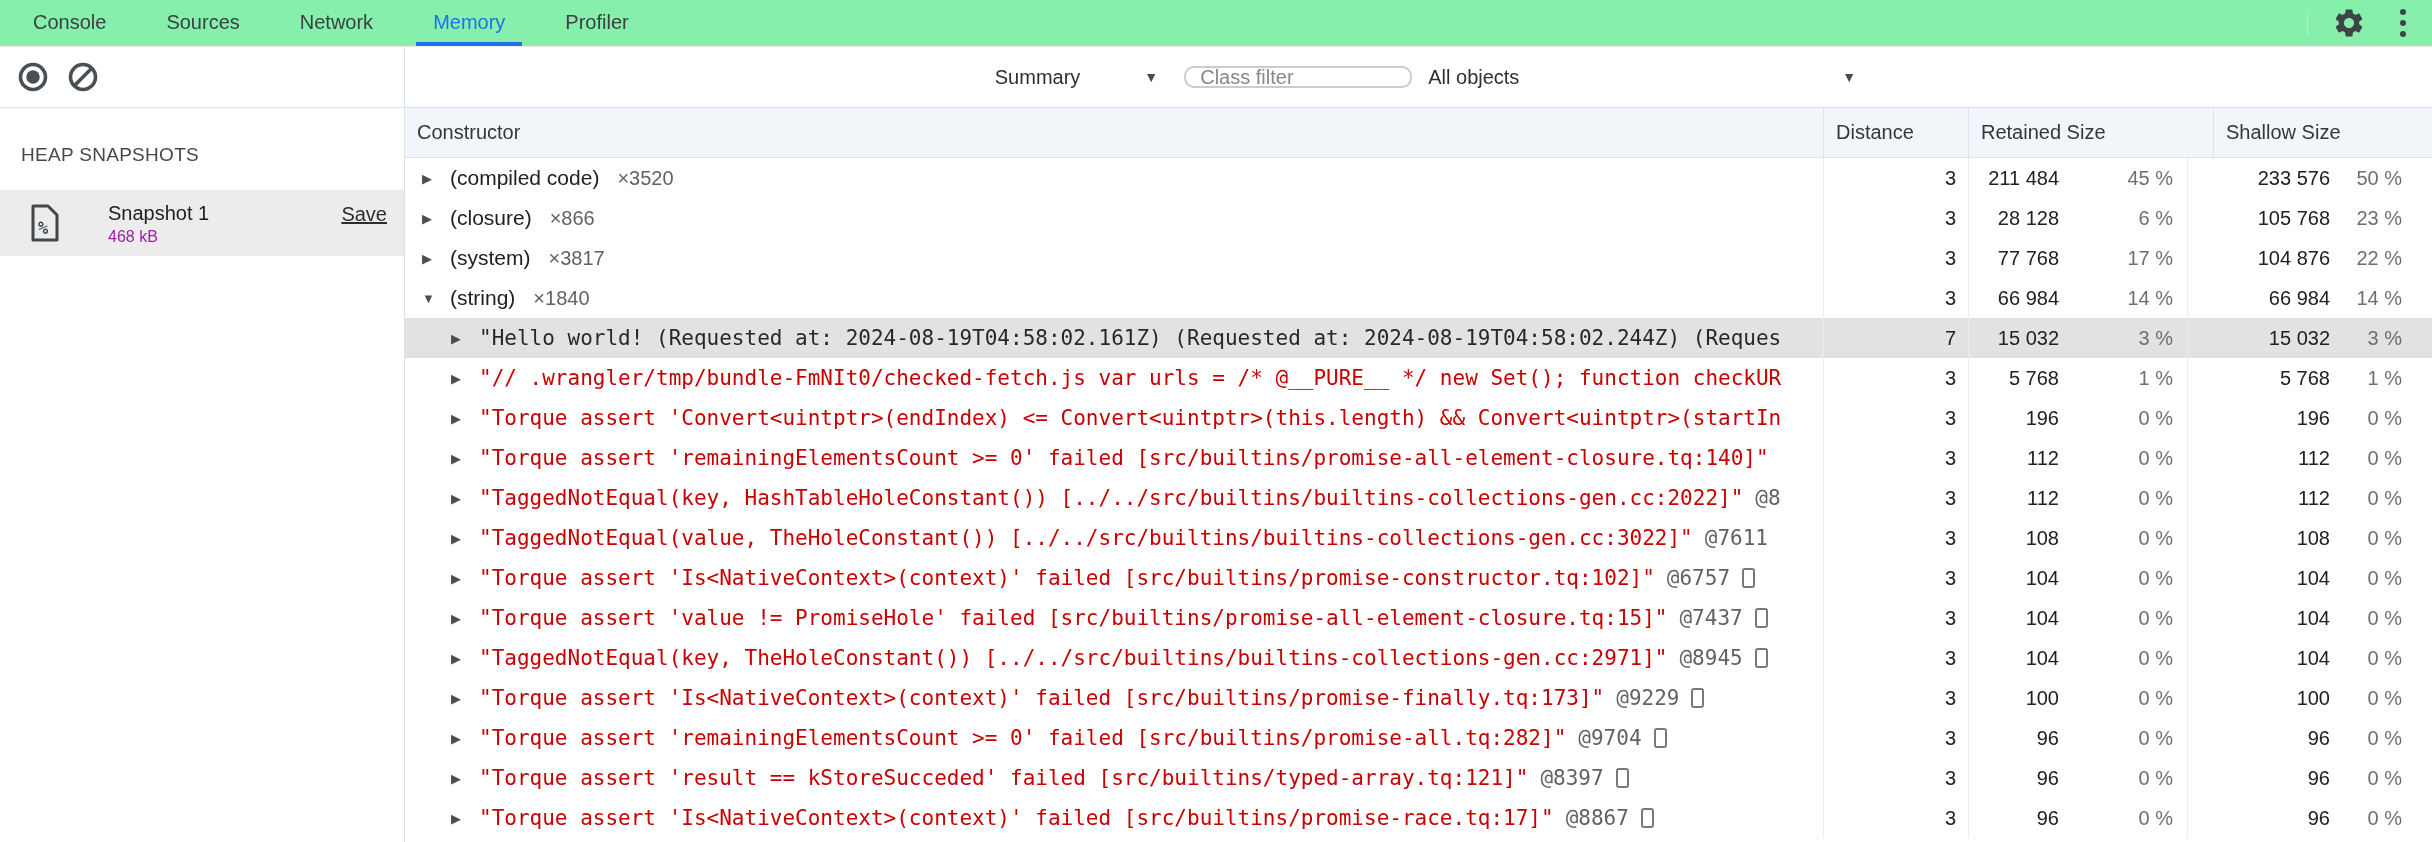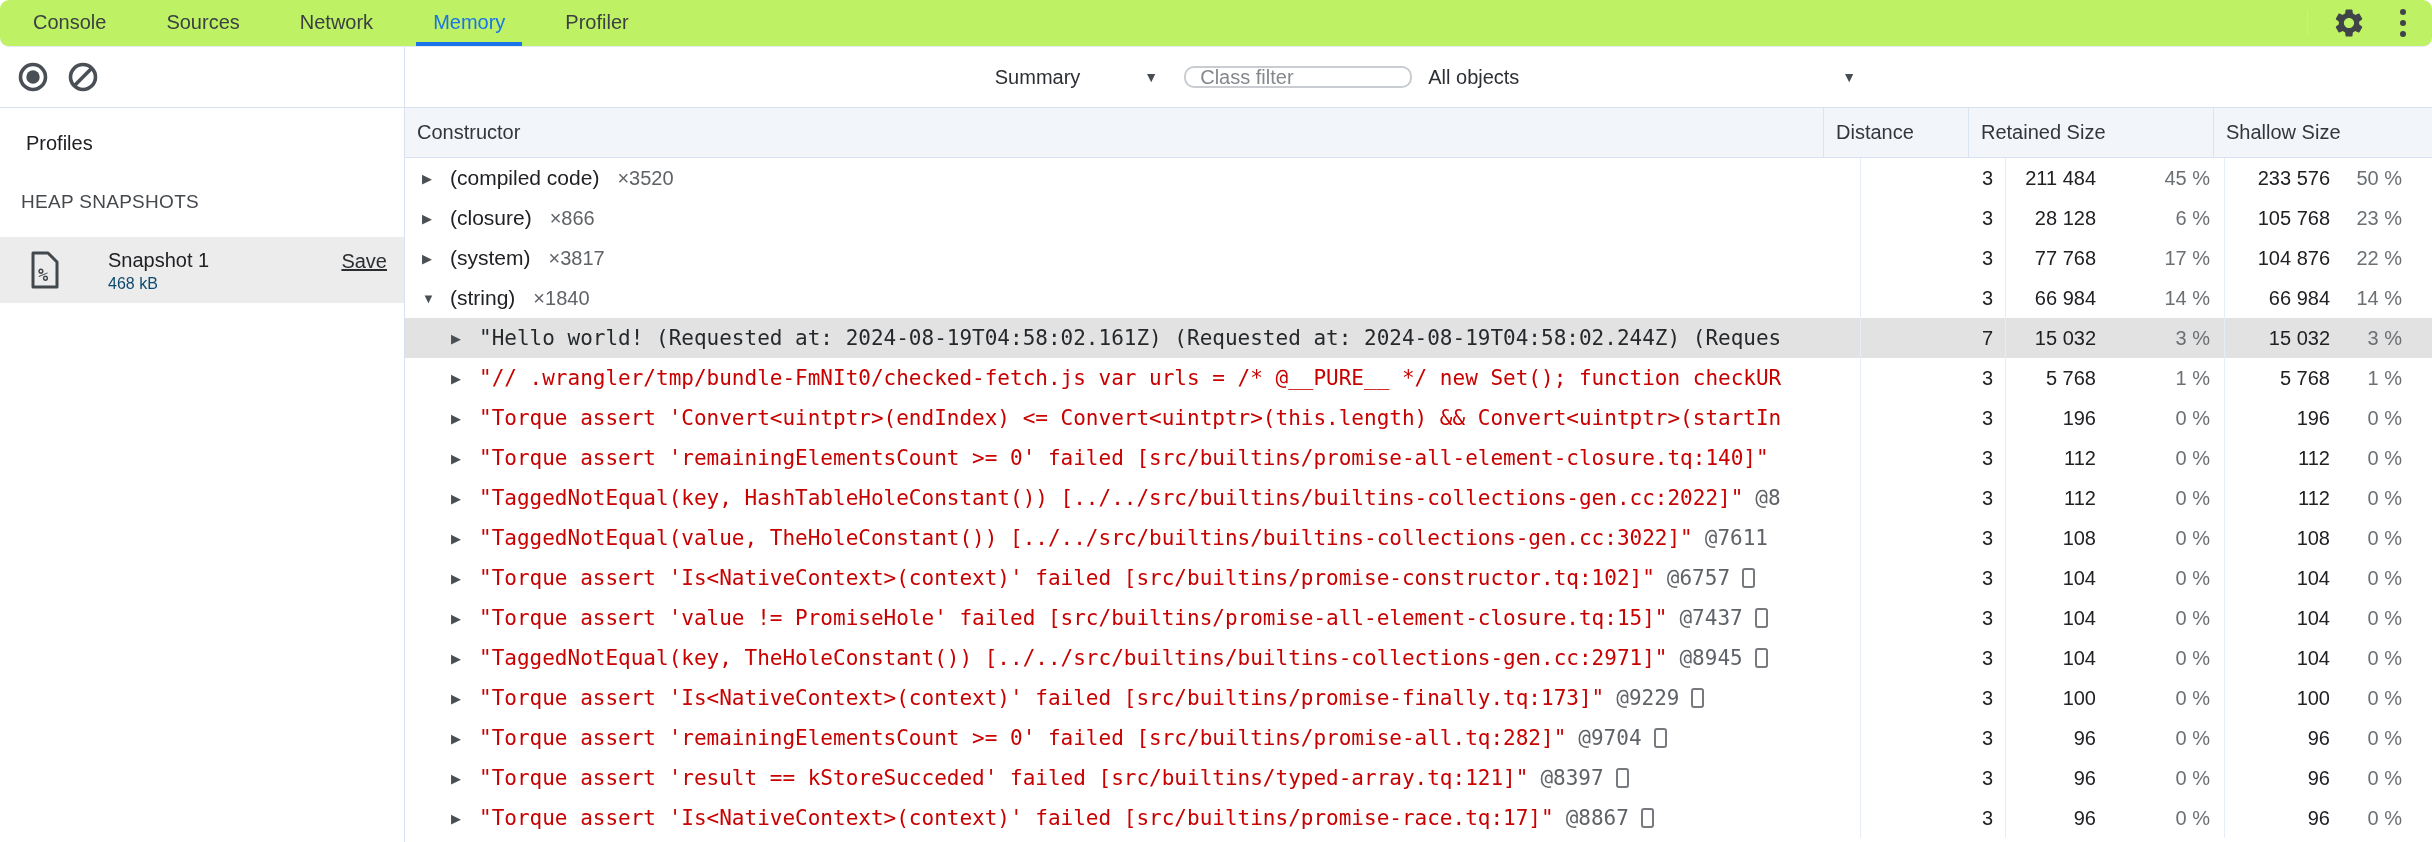--- a/index.html
+++ b/index.html
@@ -8,24 +8,24 @@
     position: relative;
     font-family: "Liberation Sans", sans-serif;
     background: #ffffff;
     color: #202124;
     -webkit-font-smoothing: antialiased;
   }
 
   
   .tabbar {
     position: absolute; top: 0; left: 0; right: 0; height: 47px;
-    background: #bef264;
+    background: #86efac;
     border-bottom: 1px solid #e6ecf5;
     display: flex; align-items: stretch;
-    font-size: 20px; color: #3c4043; border-radius: 9px;
+    font-size: 20px; color: #3c4043;
   }
   .tabs { display: flex; align-items: stretch; padding-left: 3px; }
   .tab { position: relative; padding: 0 30px; line-height: 45px; cursor: default; white-space: nowrap; }
   .tab.active { color: #1a73e8; }
   .tab.active::after {
     content: ""; position: absolute; left: 13px; right: 13px; bottom: 0; height: 4px;
     background: #1a73e8;
   }
   .tabbar-right { margin-left: auto; display: flex; align-items: center; padding-right: 20px; }
   .tb-divider { width: 1px; height: 26px; background: #d7dadd; margin-right: 24px; }
@@ -65,21 +65,21 @@
   .sidebar { position: absolute; left: 0; top: 108px; width: 404px; bottom: 0; background: #fff; }
   .profiles-title { padding: 24px 0 0 26px; font-size: 20px; color: #202124; }
   .heap-title { margin-top: 36px; padding-left: 21px; font-size: 19px; color: #45494d; letter-spacing: 0.3px; }
   .snapshot-row {
     margin-top: 24px; height: 66px; background: #ececec;
     position: relative; display: flex; align-items: center; cursor: default;
   }
   .snapshot-icon { position: absolute; left: 30px; top: 14px; }
   .snapshot-text { margin-left: 108px; display: flex; flex-direction: column; }
   .snapshot-name { font-size: 20px; color: #202124; line-height: 24px; }
-  .snapshot-size { font-size: 16px; color: #0c4a6e; line-height: 19px; margin-top: 2px; }
+  .snapshot-size { font-size: 16px; color: #a21caf; line-height: 19px; margin-top: 2px; }
   .save-link {
     position: absolute; right: 17px; top: 13px;
     font-size: 20px; color: #2b2e31; text-decoration: underline; cursor: pointer;
   }
 
   
   .grid { position: absolute; left: 405px; top: 108px; right: 0; bottom: 0; background: #fff; }
   .grid-header {
     display: flex; height: 50px; background: #f2f6fb;
     border-bottom: 1px solid #d9e2f0; font-size: 20px; color: #33373b;
@@ -102,21 +102,21 @@
   .label.mono { font-family: "DejaVu Sans Mono", monospace; font-size: 21px; color: #c80000; }
   .row.selected .label.mono { color: #26292c; }
   .count { margin-left: 18px; font-size: 20px; color: #5f6368; flex: none; }
   .obj-id { margin-left: 12px; font-family: "DejaVu Sans Mono", monospace; font-size: 21px; color: #5f6368; flex: none; }
   .tofu {
     flex: none; width: 13px; height: 20px; margin-left: 12px;
     border: 2px solid #767a7e; border-radius: 3px;
   }
   .cell-distance { width: 145px; border-left: 1px solid #e6edf7; justify-content: flex-end; padding-right: 12px; }
   .cell-shallow  { width: 219px; border-left: 1px solid #e6edf7; justify-content: flex-end; padding-right: 14px; gap: 42px; }
-  .cell-retained { width: 208px; border-left: 1px solid #e6edf7; justify-content: flex-end; padding-right: 30px; }
+  .cell-retained { width: 245px; border-left: 1px solid #e6edf7; justify-content: flex-end; padding-right: 30px; }
   .num { font-size: 20px; color: #202124; }
   .pct { width: 72px; flex: none; text-align: right; font-size: 20px; color: #6b7075; }
 
   svg { display: block; }
 </style>
 </head>
 <body>
 
 <div class="tabbar">
   <div class="tabs">
@@ -159,21 +159,20 @@
   <div class="objects-select">
     <span>All objects</span>
     <span class="dd-arrow">▼</span>
   </div>
 </div>
 
 <div class="v-divider"></div>
 <div class="h-divider"></div>
 
 <div class="sidebar">
-  <div class="profiles-title">Profiles</div>
   <div class="heap-title">HEAP SNAPSHOTS</div>
   <div class="snapshot-row">
     <svg class="snapshot-icon" width="30" height="38" viewBox="0 0 30 38">
       <path d="M3 2 H18 L27 11 V36 H3 Z" fill="none" stroke="#43484d" stroke-width="3" stroke-linejoin="round"></path>
       <text x="8" y="30" font-family="DejaVu Sans Mono, monospace" font-size="17" font-weight="bold" fill="#43484d">%</text>
     </svg>
     <div class="snapshot-text">
       <span class="snapshot-name">Snapshot 1</span>
       <span class="snapshot-size">468 kB</span>
     </div>

